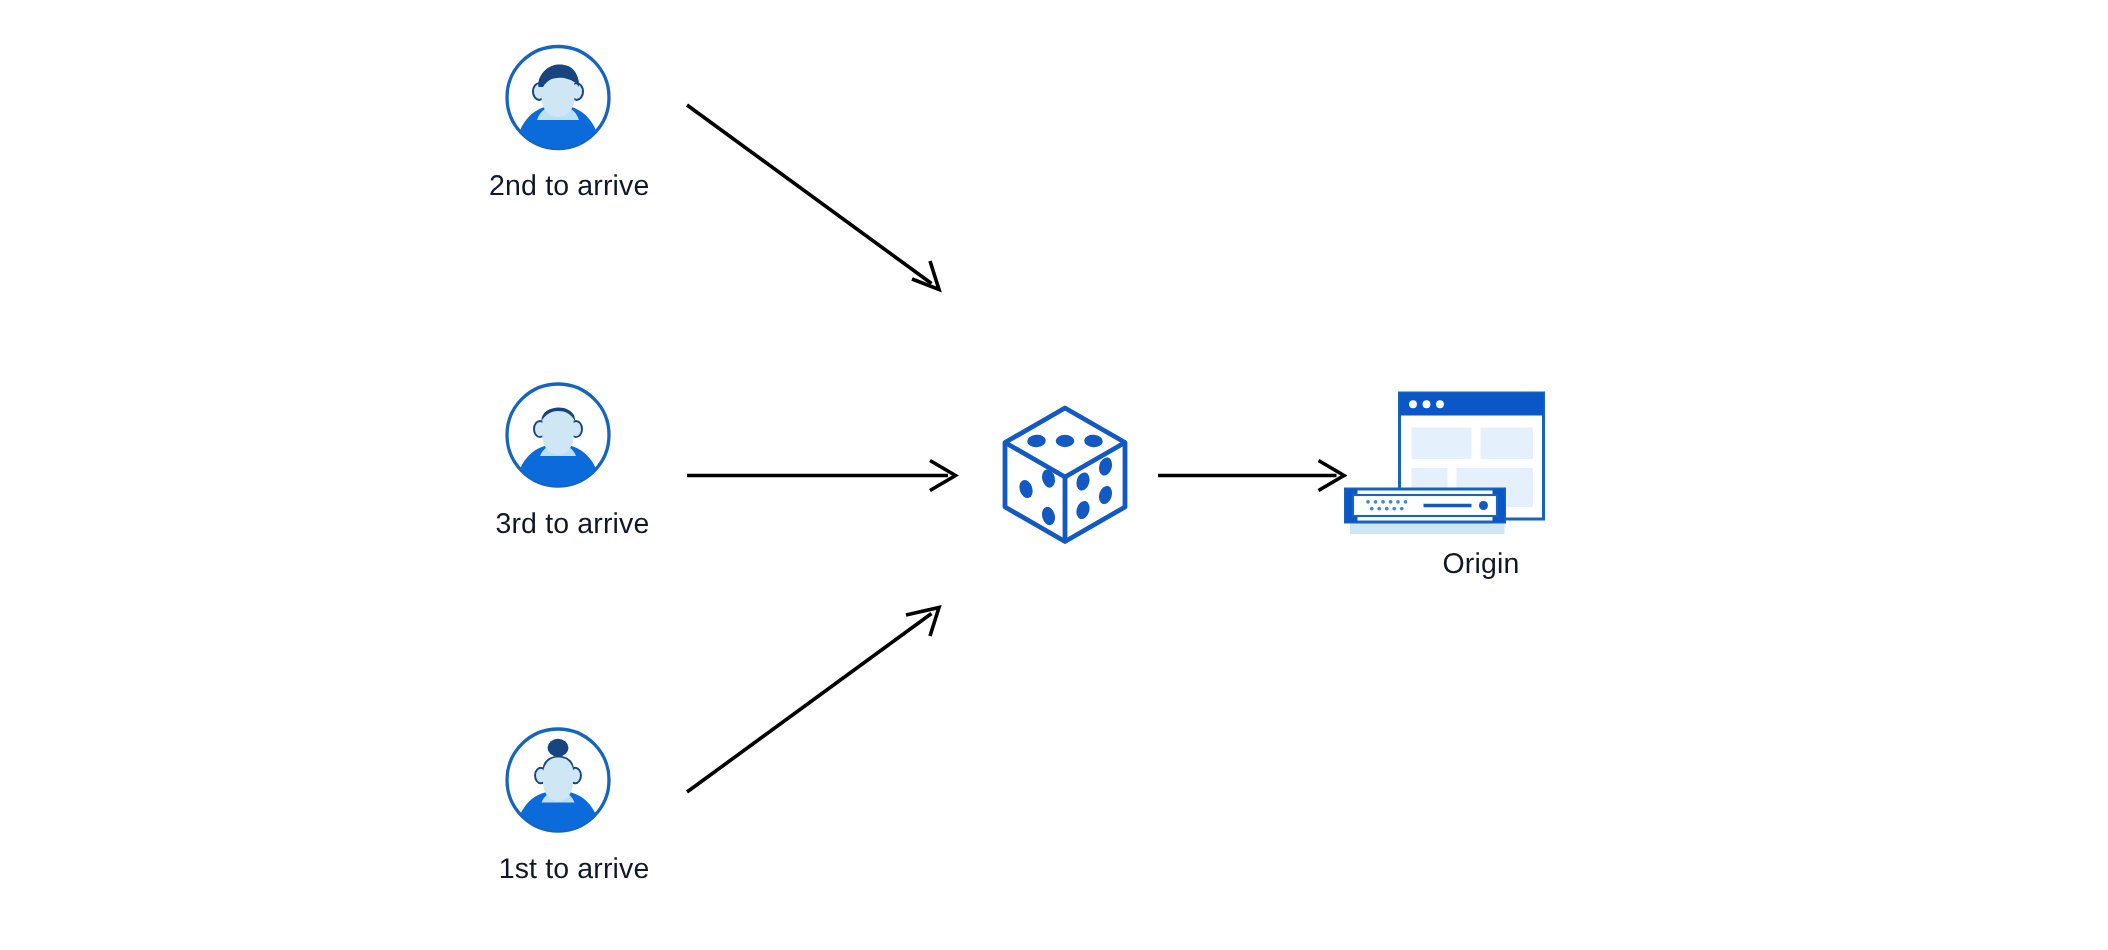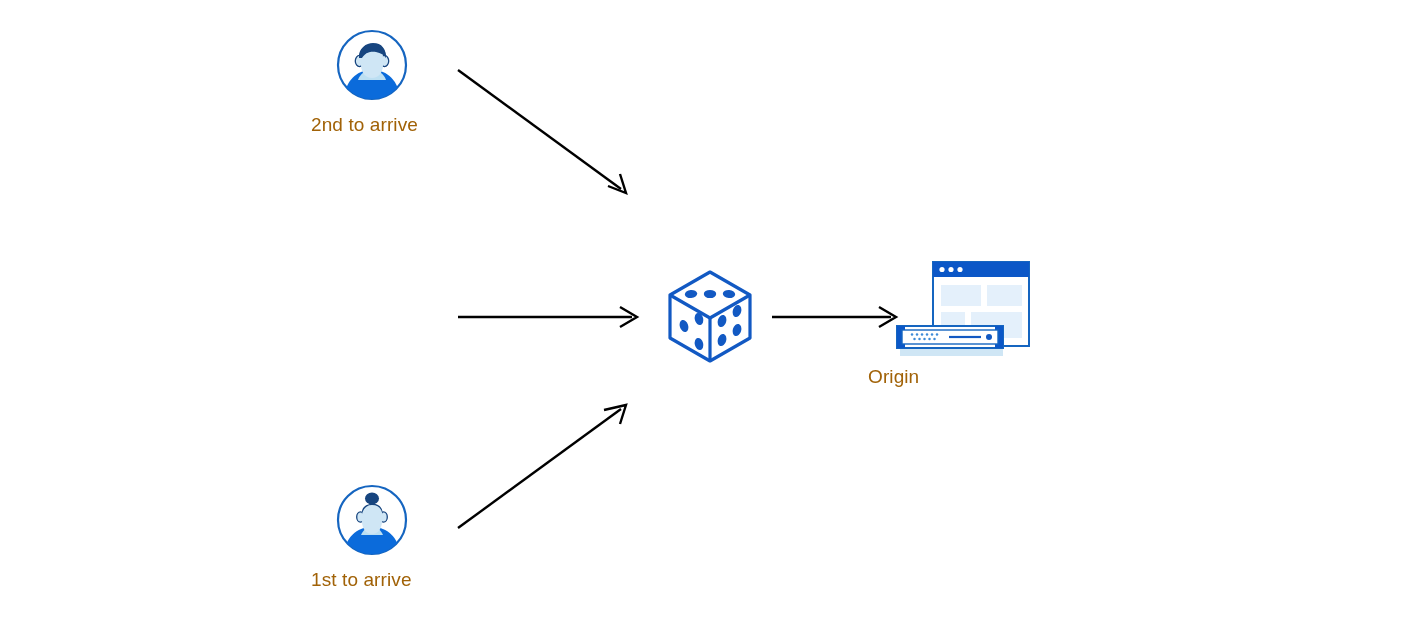--- a/index.html
+++ b/index.html
@@ -16,24 +16,24 @@
     height: 633px;
     background: #ffffff;
     overflow: hidden;
   }
   .node {
     position: absolute;
   }
   .node-label {
     position: absolute;
     width: 100%;
-    text-align: left;
+    text-align: right;
     font-family: "Liberation Sans", sans-serif;
     font-size: 19px;
-    color: #a16207;
+    color: #0f172a;
     white-space: nowrap;
     letter-spacing: 0.1px;
   }
   .avatar-wrap {
     width: 74px;
     height: 74px;
   }
   .icon-svg {
     display: block;
     overflow: visible;
@@ -100,20 +100,42 @@
           <ellipse cx="49.5" cy="33" rx="4.2" ry="5.6" fill="#cfe6f5" stroke="#17457f" stroke-width="1.3"></ellipse>
           <path d="M26 29 C26 16 48 16 48 29 L48 37 C48 46 42 50 37 50 C32 50 26 46 26 37 Z" fill="#cfe6f5"></path>
           <path d="M24 30 C22 13 52 10 51 30 C50 24 46 22 42 22 C36 22 30 25 27 30 Z" fill="#17457f"></path>
           <path d="M24.5 30 C24 20 31 15 38 15 C47 15 51 21 51 30 C49 27 46 25 41 24 C34 23 28 26 24.5 30 Z" fill="#17457f"></path>
         </g>
       </svg>
     </div>
     <div class="node-label" style="top:86px;">2nd to arrive</div>
   </div>
 
+  <div class="node" style="left:311px; top:253px; width:122px;">
+    <div class="avatar-wrap" style="margin:0 auto;">
+      <svg class="icon-svg" viewBox="0 0 74 74" width="74" height="74" xmlns="http://www.w3.org/2000/svg">
+        <defs>
+          <clipPath id="clipB">
+              <circle cx="37" cy="37" r="34"></circle>
+            </clipPath>
+        </defs>
+        <circle cx="37" cy="37" r="34" fill="#ffffff" stroke="#1565c0" stroke-width="2.2"></circle>
+        <g clip-path="url(#clipB)">
+          <path d="M37 43 C20 43 10 55 8 74 L66 74 C64 55 54 43 37 43 Z" fill="#0b6bdb"></path>
+          <path d="M37 43 C31 43 27 46 25 51 L49 51 C47 46 43 43 37 43 Z" fill="#bcdff2"></path>
+          <rect x="31" y="34" width="12" height="13" rx="5" fill="#bcdff2"></rect>
+          <ellipse cx="25" cy="33" rx="4" ry="5.4" fill="#cfe6f5" stroke="#17457f" stroke-width="1.3"></ellipse>
+          <ellipse cx="49" cy="33" rx="4" ry="5.4" fill="#cfe6f5" stroke="#17457f" stroke-width="1.3"></ellipse>
+          <path d="M26.5 29 C26.5 17 47.5 17 47.5 29 L47.5 37 C47.5 46 42 50 37 50 C32 50 26.5 46 26.5 37 Z" fill="#cfe6f5"></path>
+          <path d="M26 28 C25 16 49 15 48.5 28 C46 23 42 21 37 21 C32 21 28 24 26 28 Z" fill="#17457f"></path>
+        </g>
+      </svg>
+    </div>
+    <div class="node-label" style="top:86px;">3rd to arrive</div>
+  </div>
 
   <div class="node" style="left:311px; top:483px; width:122px;">
     <div class="avatar-wrap" style="margin:0 auto;">
       <svg class="icon-svg" viewBox="0 0 74 74" width="74" height="74" xmlns="http://www.w3.org/2000/svg">
         <defs>
           <clipPath id="clipC">
               <circle cx="37" cy="37" r="34"></circle>
             </clipPath>
         </defs>
         <circle cx="37" cy="37" r="34" fill="#ffffff" stroke="#1565c0" stroke-width="2.2"></circle>

